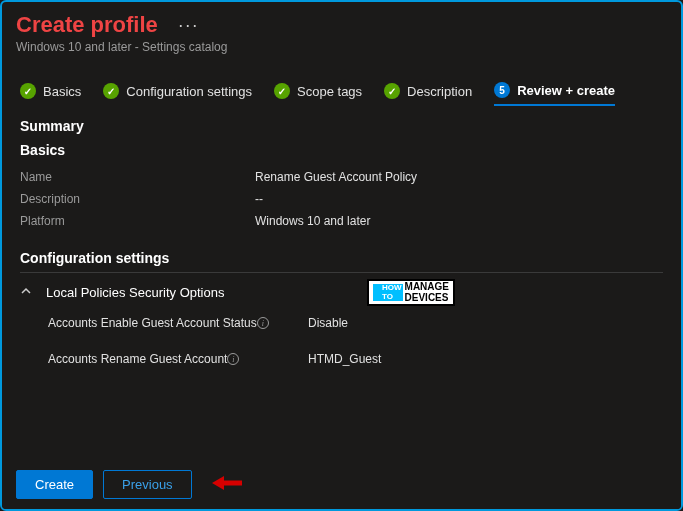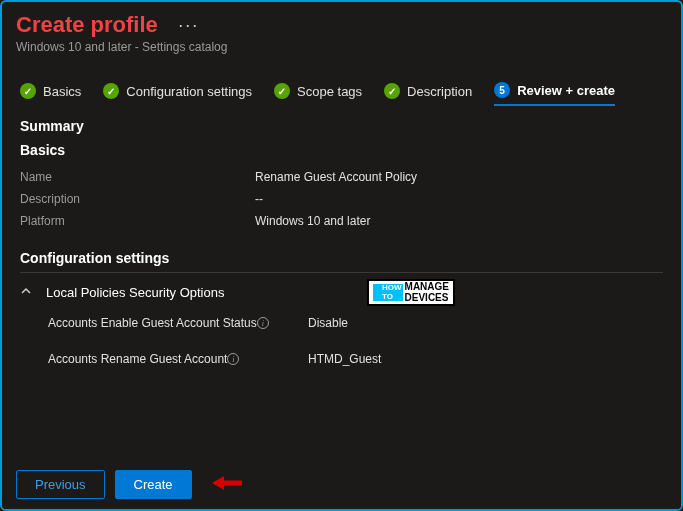--- a/index.html
+++ b/index.html
@@ -314,21 +314,21 @@
 </div>
 
 <div class="watermark">
   <span class="wm-how" style="white-space:pre;padding-left:9px;">HOW
 TO</span>
   <span class="wm-txt" style="white-space:pre;">MANAGE
 DEVICES</span>
 </div>
 
 <div class="footer">
+  <button class="btn btn-create">Create</button>
   <button class="btn btn-prev">Previous</button>
-  <button class="btn btn-create">Create</button>
   <span class="arrow-annotation">
     <svg width="36" height="20" viewBox="0 0 36 20">
       <path d="M32 10 L10 10" stroke="#d60000" stroke-width="5" fill="none"></path>
       <path d="M2 10 L14 3 L14 17 Z" fill="#d60000"></path>
     </svg>
   </span>
 </div>
 
 </body></html>

